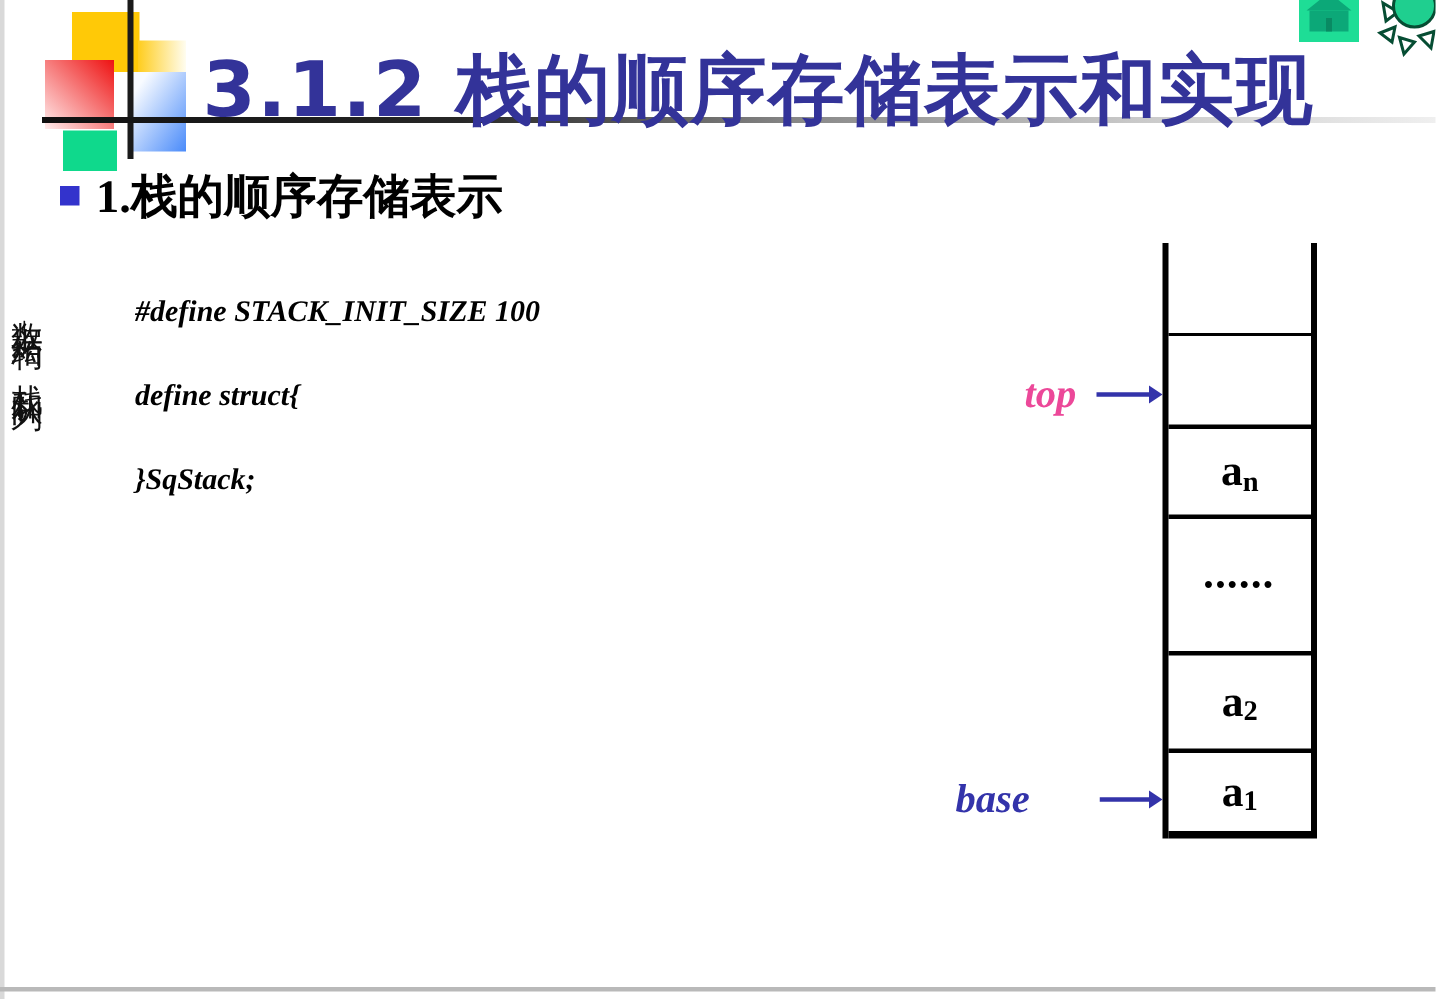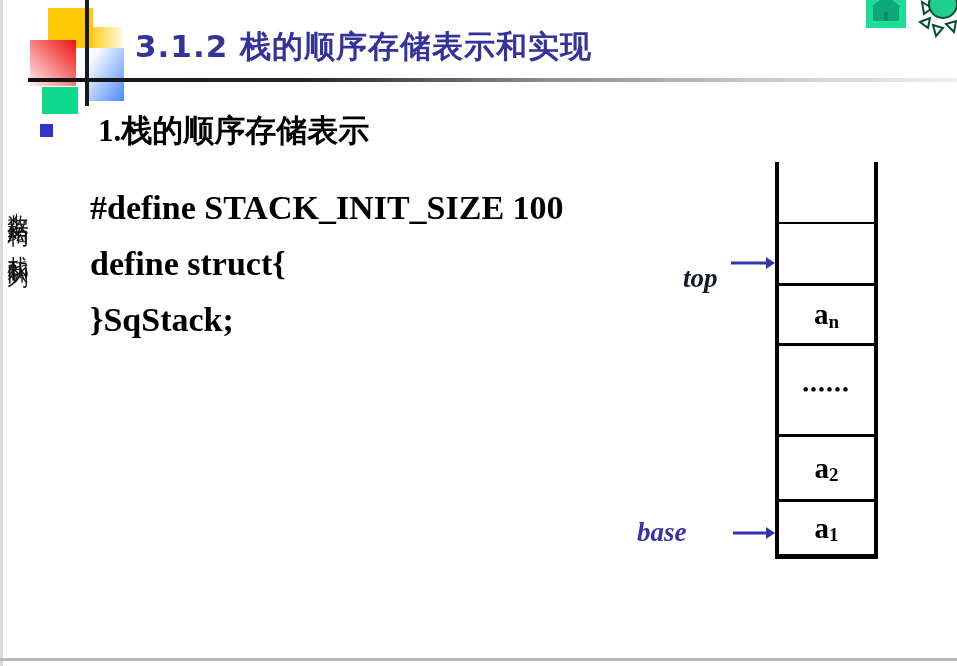--- a/index.html
+++ b/index.html
@@ -24,50 +24,50 @@
   .cross-v { position:absolute; left:85px; top:0; width:4px; height:106px; background:#1a1a1a; }
   .title-rule {
     position:absolute; left:28px; top:78px; width:929px; height:4px;
     background:linear-gradient(to right,#101010 0%,#272727 30%,#8a8a8a 55%,#c8c8c8 78%,#efefef 100%);
   }
 
   
   .page-title {
     position:absolute; left:135px; top:26px;
     font-family:"DejaVu Sans", sans-serif;
-    font-size:31px; font-weight:bold; letter-spacing:1px;
+    font-size:51px; font-weight:bold; letter-spacing:1px;
     color:#333399; white-space:nowrap;
   }
 
   
   .icon-home { position:absolute; left:866px; top:-14px; width:40px; height:42px; }
   .icon-sun  { position:absolute; left:916px; top:-8px;  width:41px; height:46px; }
 
   
   .side-caption {
     position:absolute; left:4px; top:198px; height:330px;
     writing-mode:vertical-rl;
     font-family:"Liberation Serif", serif;
     font-size:21px; color:#111; letter-spacing:4px;
   }
 
   
   .bullet-sq { position:absolute; left:40px; top:124px; width:13px; height:13px; background:#3333cc; }
   .section-heading {
     position:absolute; left:64px; top:110px;
     font-family:"Liberation Serif", serif;
-    font-size:31px; font-weight:bold; color:#000; white-space:nowrap;margin-left:34px;
+    font-size:31px; font-weight:bold; color:#000; white-space:nowrap;
   }
 
   
   .code-block { position:absolute; left:90px; top:180px; }
   .code-line {
     font-family:"Liberation Serif", serif;
-    font-weight:bold;
-    font-size:34px; color:#000;
+    font-style:italic; font-weight:bold;
+    font-size:20px; color:#000;
     height:56px; line-height:56px; white-space:nowrap;
   }
   .code-line.ind1 { padding-left:45px; }
 
   
   .stack {
     position:absolute; left:775px; top:162px; width:103px;
     border-left:4px solid #000; border-right:4px solid #000;
   }
   .stack-cell {
@@ -158,21 +158,21 @@
   <div class="stack-cell c4">
     <span class="val">a</span>
       <span class="sub">2</span>
   </div>
   <div class="stack-cell c5">
     <span class="val">a</span>
       <span class="sub">1</span>
   </div>
 </div>
 
-<div class="ptr-label ptr-top" style="color: #0f172a; margin-top: 16px;">top</div>
+<div class="ptr-label ptr-top" style="color: #ec4899;">top</div>
 <svg class="arrow-svg arrow-top" width="46" height="18" viewBox="0 0 46 18">
   <line x1="1" y1="9" x2="36" y2="9" stroke="#3333aa" stroke-width="3"></line>
   <polygon points="36,3 45,9 36,15" fill="#3333aa"></polygon>
 </svg>
 
 <div class="ptr-label ptr-base" style="color: rgb(51, 51, 170);">base</div>
 <svg class="arrow-svg arrow-base" width="43" height="18" viewBox="0 0 43 18">
   <line x1="0" y1="9" x2="33" y2="9" stroke="#3333aa" stroke-width="3"></line>
   <polygon points="33,3 42,9 33,15" fill="#3333aa"></polygon>
 </svg>

